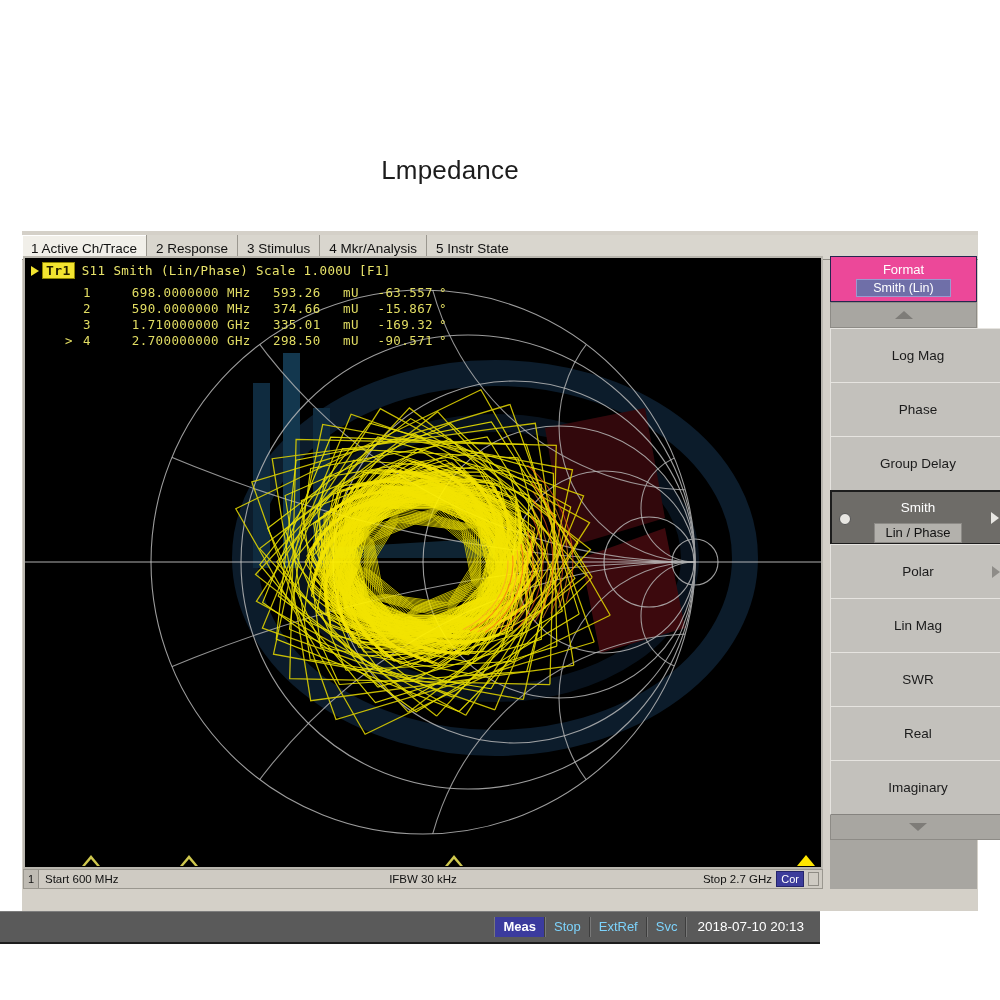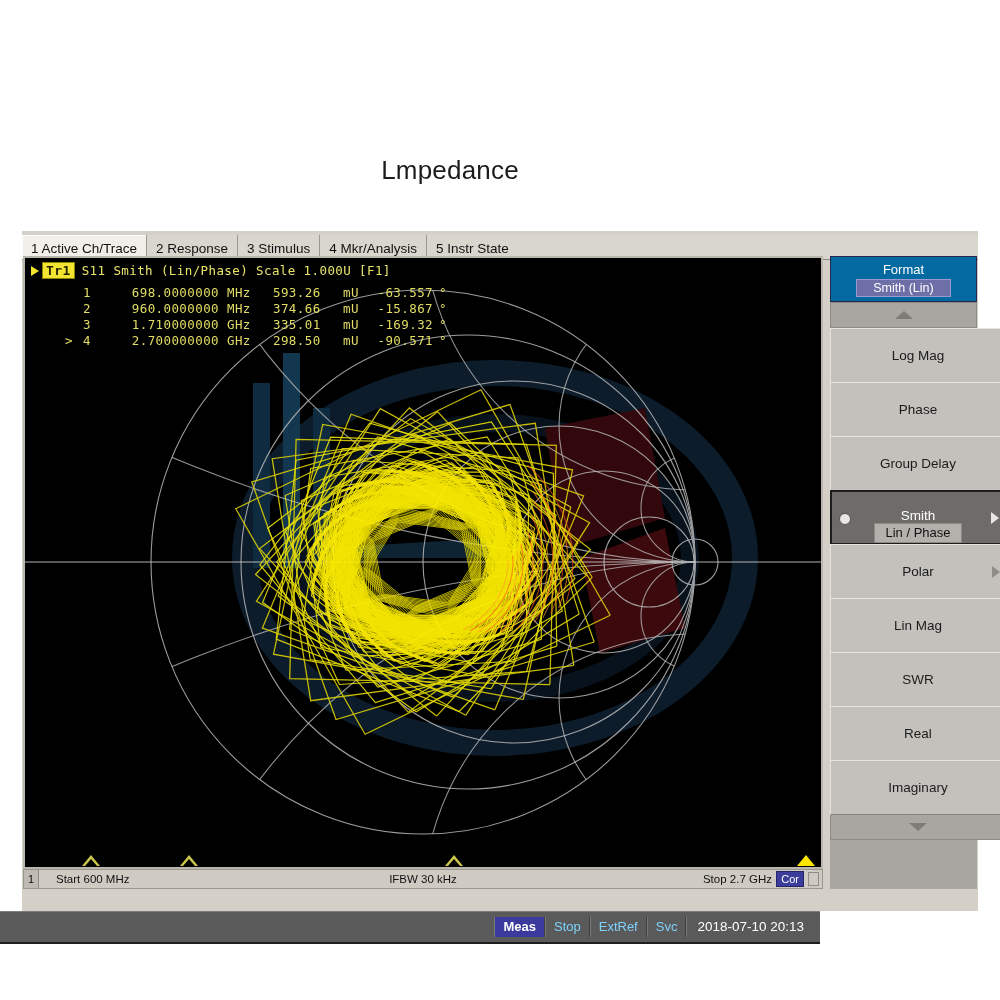--- a/index.html
+++ b/index.html
@@ -103,39 +103,39 @@
   
   #status-strip{
     position:absolute;left:1px;top:638px;width:800px;height:20px;
     background:#cfcbc3;border:1px solid #9a978f;box-sizing:border-box;
     display:flex;align-items:center;font-size:11.5px;color:#111;
   }
   #ch-num{
     width:14px;height:100%;display:flex;align-items:center;justify-content:center;
     background:#bfbbb3;border-right:1px solid #8f8c85;font-size:11px;
   }
-  #start-label{padding-left:17px;}
+  #start-label{padding-left:6px;}
   #ifbw-label{position:absolute;left:50%;transform:translateX(-50%);}
   #stop-label{position:absolute;right:50px;}
   #cor-badge{
     position:absolute;right:18px;background:#3c3c9b;color:#fff;
     font-size:11px;padding:1px 4px;border:1px solid #24246b;line-height:12px;
   }
   #cor-extra{
     position:absolute;right:3px;width:11px;height:14px;background:#cfcbc3;
     border:1px solid #8f8c85;box-sizing:border-box;
   }
 
   
   #softkeys{
     position:absolute;left:808px;top:25px;width:147px;height:633px;
     background:#a8a6a1;
   }
   #sk-header{
-    height:46px;background:#0369a1;border:1px solid #26264f;box-sizing:border-box;
+    height:46px;background:#ec4899;border:1px solid #26264f;box-sizing:border-box;
     display:flex;flex-direction:column;align-items:center;justify-content:center;
     color:#fff;font-size:13px;
   }
   #sk-header-sub{
     margin-top:2px;background:#6f6fa8;border:1px solid #9a9ad0;
     color:#fff;font-size:12.5px;padding:0 16px;line-height:16px;
   }
   .sk-scroll{
     height:26px;background:#a8a6a1;border:1px solid #8d8b86;box-sizing:border-box;
     display:flex;align-items:center;justify-content:center;
@@ -149,21 +149,21 @@
     position:relative;height:55px;background:#c3c1bc;
     border:1px solid #85837f;border-top-color:#e6e4e0;border-left-color:#e6e4e0;
     box-sizing:border-box;display:flex;align-items:center;justify-content:center;
     font-size:13.5px;color:#1b1b1b;margin-bottom:-1px;
   }
   .sk-item.selected{
     background:#6e6c68;color:#fff;border:2px solid #1d1d1d;align-items:flex-end;
   }
   .sk-sub{
     background:#b3b1ac;border:1px solid #8c8a86;color:#121212;
-    font-size:13px;padding:0 10px;line-height:18px;margin-top:0;
+    font-size:13px;padding:0 10px;line-height:18px;margin-top:8px;
   }
   .sk-selcol{display:flex;flex-direction:column;align-items:center;justify-content:center;}
   .sk-radio{
     position:absolute;left:7px;top:50%;margin-top:-5px;width:10px;height:10px;
     border-radius:50%;background:#e8e6e2;border:1px solid #555;
   }
   .sk-more{
     position:absolute;right:5px;top:50%;margin-top:-6px;width:0;height:0;
     border-top:6px solid transparent;border-bottom:6px solid transparent;
     border-left:8px solid #8e8c88;
@@ -480,21 +480,21 @@
           <span class="mk-freq">698.0000000</span>
           <span class="mk-unit">MHz</span>
           <span class="mk-mag">593.26</span>
           <span class="mk-magunit">mU</span>
           <span class="mk-phase">-63.557</span>
           <span class="mk-deg">°</span>
         </div>
         <div class="mk-row">
           <span class="mk-sel"></span>
           <span class="mk-num">2</span>
-          <span class="mk-freq">960.0000000</span>
+          <span class="mk-freq">590.0000000</span>
           <span class="mk-unit">MHz</span>
           <span class="mk-mag">374.66</span>
           <span class="mk-magunit">mU</span>
           <span class="mk-phase">-15.867</span>
           <span class="mk-deg">°</span>
         </div>
         <div class="mk-row">
           <span class="mk-sel"></span>
           <span class="mk-num">3</span>
           <span class="mk-freq">1.710000000</span>

